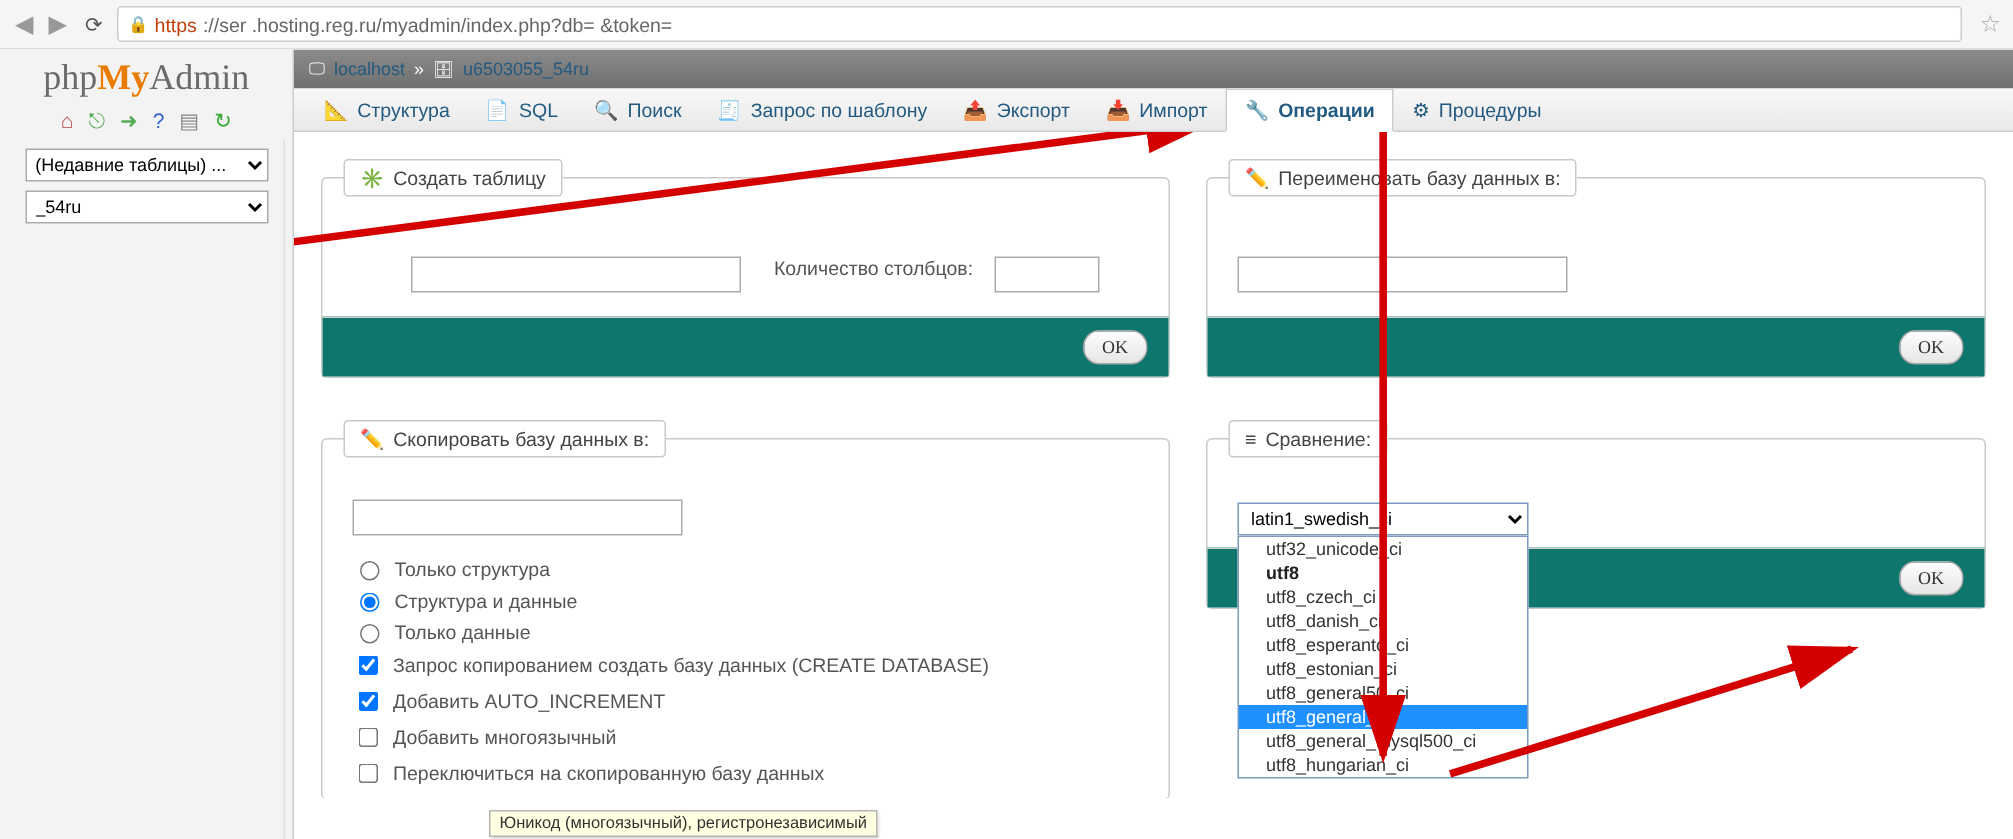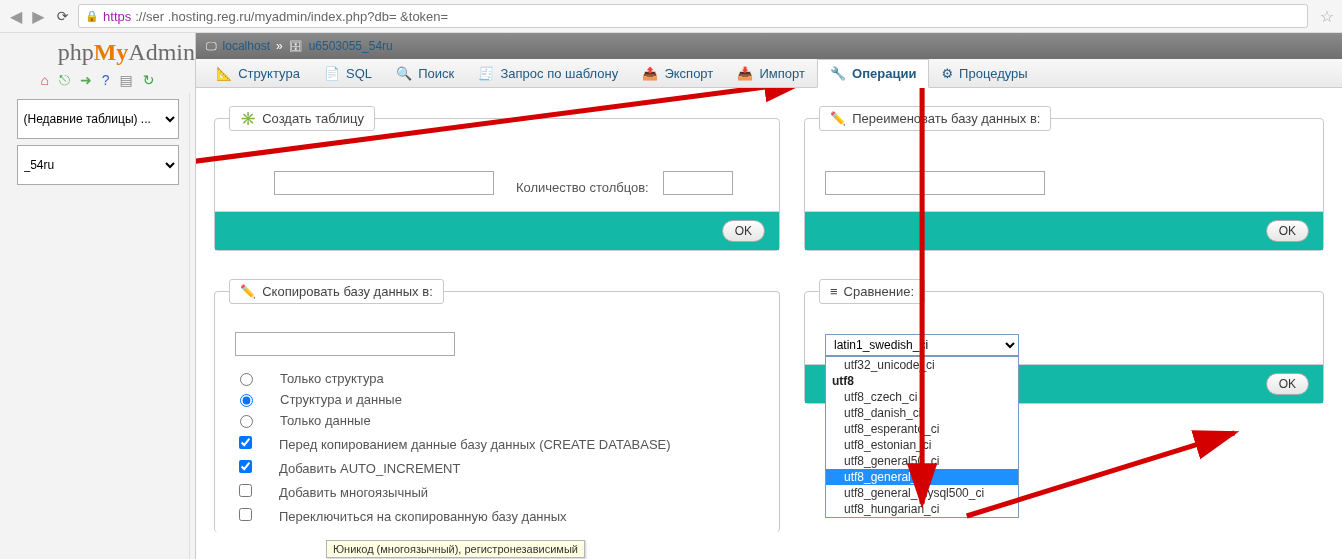--- a/index.html
+++ b/index.html
@@ -3,64 +3,64 @@
 <meta charset="utf-8">
 <style>
   html, body { margin:0; padding:0; font-family:"Segoe UI",Tahoma,Arial,sans-serif; font-size:13px; background:#fff; color:#333; }
   a { color:#235a81; text-decoration:none; }
   
   .browser-bar { height:32px; background:#f5f5f5; border-bottom:1px solid #ddd; display:flex; align-items:center; padding:0 8px; gap:6px; }
   .nav-arrow { color:#999; font-size:16px; padding:0 2px; }
   .reload-icon { color:#555; font-size:14px; padding:0 4px; }
   .url-box { flex:1; height:22px; border:1px solid #ccc; border-radius:3px; background:#fff; display:flex; align-items:center; padding:0 6px; gap:4px; font-size:13px; overflow:hidden; }
   .lock-icon { color:#079500; font-size:11px; }
-  .url-https { color:#a21caf;text-align:right; }
+  .url-https { color:#c2410c;text-align:right; }
   .url-rest { color:#666; white-space:nowrap; }
   .star-icon { color:#aaa; font-size:16px; margin-left:6px; }
   
   .app { display:flex; height:527px; }
   .sidebar { width:195px; background:#f3f3f3; border-right:1px solid #ccc; position:relative; }
-  .logo { padding:6px 0 4px 0; text-align:right; font-family:Georgia,serif; font-size:24px; white-space:nowrap; }
+  .logo { padding:6px 0 4px 0; text-align:center; font-family:Georgia,serif; font-size:24px; white-space:nowrap; }
   .logo .p1 { color:#6b6b6b; }
   .logo .p2 { color:#e97b00; font-weight:bold; }
   .logo .p3 { color:#6b6b6b; }
   .mini-icons { text-align:center; padding:2px 0 8px; display:flex; justify-content:center; gap:10px; }
   .mini-icons span { font-size:14px; }
-  .side-select { width:162px; margin:2px auto 6px; display:block; height:40px; border:1px solid #aaa; background:#fff; font-size:12px; padding:1px 2px;}
+  .side-select { width:162px; margin:2px auto 6px; display:block; height:22px; border:1px solid #aaa; background:#fff; font-size:12px; padding:1px 2px;}
   .side-filter { width:170px; margin:0 auto; display:block; height:20px; border:1px solid #ccc; background:#fff; font-size:12px; padding:2px 4px; color:#999; }
   .sidebar-divider { position:absolute; right:5px; top:60px; bottom:0; border-left:1px solid #ddd; }
   
   .main { flex:1; background:#fff; display:flex; flex-direction:column; overflow:hidden; }
   .breadcrumb { background:#888; background:linear-gradient(#8b8b8b,#6f6f6f); color:#fff; padding:6px 10px; font-size:12px; display:flex; align-items:center; gap:6px; }
   .breadcrumb .bc-icon { font-size:11px; }
   .tabs { background:linear-gradient(#f8f8f8,#e9e9e9); border-bottom:1px solid #ccc; display:flex; padding-left:8px; }
   .tab { padding:6px 12px; display:flex; align-items:center; gap:6px; color:#235a81; cursor:pointer; }
   .tab .ticon { font-size:13px; }
   .tab.active { background:#fff; border:1px solid #ccc; border-bottom:1px solid #fff; margin-bottom:-1px; font-weight:bold; }
   .content { flex:1; background:#fff; padding:18px 18px 0 18px; display:flex; gap:24px; overflow:hidden; position:relative; }
   .col { flex:1; display:flex; flex-direction:column; gap:28px; }
   .col.right { flex:0 0 520px; }
   fieldset { border:1px solid #c9c9c9; border-radius:4px; padding:0; margin:0; background:#fff; position:relative; }
   legend { padding:4px 10px; margin-left:14px; background:#fff; border:1px solid #c9c9c9; border-radius:3px; color:#444; font-size:13px; display:flex; align-items:center; gap:6px; }
   .fbody { padding:40px 20px 16px; }
   .fbody.tight { padding:22px 20px 8px; }
-  .ffoot { background:#14b8a6; border-top:1px solid #cfcfcf; padding:8px 14px; text-align:right; }
+  .ffoot { background:#0f766e; border-top:1px solid #cfcfcf; padding:8px 14px; text-align:right;font-family:Liberation Serif, serif; }
   .btn-ok { display:inline-block; padding:3px 12px; border:1px solid #aaa; border-radius:11px; background:linear-gradient(#fdfdfd,#e6e6e6); font-size:12px; cursor:pointer; }
-  label.row { display:inline-flex; align-items:flex-end; gap:14px; color:#555; }
+  label.row { display:inline-flex; align-items:flex-start; gap:14px; color:#555; }
   input.txt { height:20px; border:1px solid #aaa; background:#fff; padding:1px 4px; }
   input.txt.w210 { width:210px; }
   input.txt.w60 { width:60px; }
   .radio-group { display:flex; flex-direction:column; gap:5px; color:#555; }
-  .radio-group label { display:flex; align-items:flex-end; gap:24px; }
+  .radio-group label { display:flex; align-items:center; gap:7px; }
   
   .coll-wrap { position:relative; width:194px; }
   .coll-select { width:194px; height:22px; border:1px solid #7a9ac0; background:#fff; font-size:12px; padding:2px 4px; }
   .coll-list { position:absolute; top:22px; left:0; width:192px; max-height:180px; overflow-y:scroll; border:1px solid #7a9ac0; background:#fff; font-size:12px; z-index:50;}
   .coll-list .opt { padding:1px 6px 1px 18px; white-space:nowrap; color:#333; }
-  .coll-list .optgroup { padding:1px 6px; font-weight:bold; color:#222; }
+  .coll-list .optgroup { padding:1px 6px; font-weight:bold; color:#222;margin-left:12px; }
   .coll-list .opt.sel { background:#1e90ff; color:#fff; }
   .tooltip { position:absolute; background:#ffffe1; border:1px solid #b5b5b5; padding:2px 6px; font-size:11px; color:#333; white-space:nowrap; box-shadow:1px 1px 2px rgba(0,0,0,.2); }
   
   .anno { position:absolute; inset:0; pointer-events:none; z-index:200; }
 </style>
 </head>
 <body>
 
 <div class="browser-bar">
   <span class="nav-arrow">◀</span>
@@ -177,21 +177,21 @@
               <label>
                   <input type="radio" name="cp" checked="" style="">
                   <span>Структура и данные</span>
                 </label>
               <label>
                   <input type="radio" name="cp" style="">
                   <span>Только данные</span>
                 </label>
               <label>
                   <input type="checkbox" checked="" style="">
-                  <span>Перед копированием данные базу данных (CREATE DATABASE)</span>
+                  <span>Запрос копированием создать базу данных (CREATE DATABASE)</span>
                 </label>
               <label>
                   <input type="checkbox" checked="" style="">
                   <span>Добавить AUTO_INCREMENT</span>
                 </label>
               <label>
                   <input type="checkbox" style="">
                   <span>Добавить многоязычный</span>
                 </label>
               <label>

